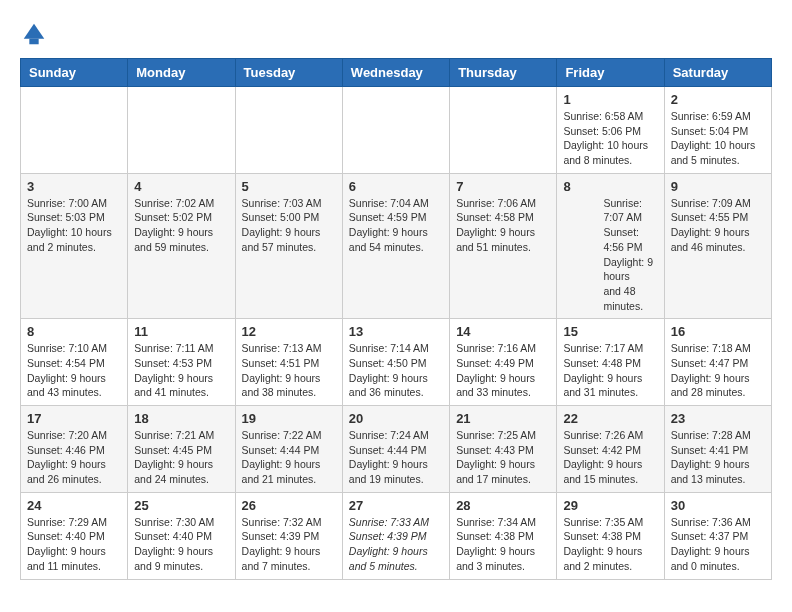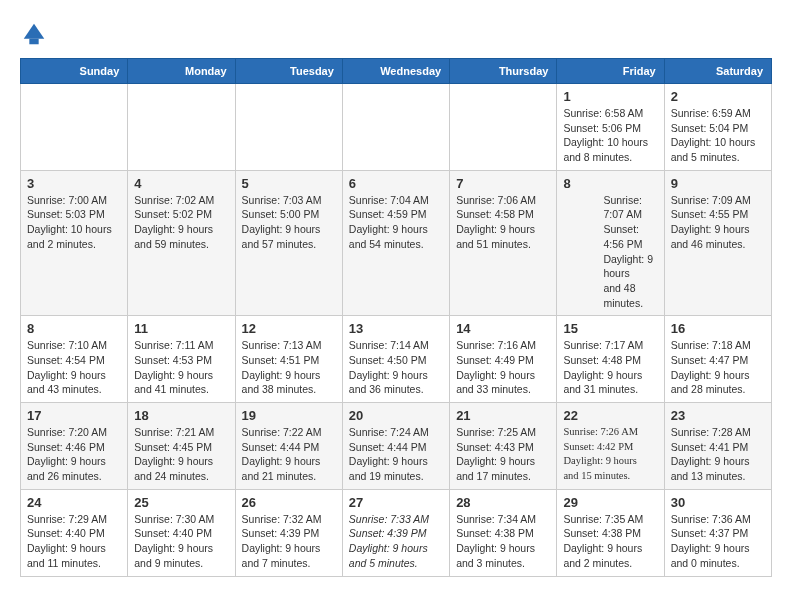--- a/index.html
+++ b/index.html
@@ -45,25 +45,25 @@
       color: #555;
     }
     .calendar {
       width: 100%;
       border-collapse: collapse;
       border: 1px solid #ccc;
     }
     .calendar th {
       background: #2a6db5;
       color: #fff;
-      font-size: 11px;
+      font-size: 13px;
       font-weight: bold;
       padding: 6px 8px;
       border: 1px solid #1a5a9a;
-      text-align: right;
+      text-align: left;
     }
     .calendar td {
       vertical-align: top;
       border: 1px solid #ccc;
       padding: 5px 6px;
       width: 107px;
       min-height: 85px;
       font-size: 10.5px;
       color: #333;
       background: #fff;
@@ -276,21 +276,21 @@
         </td>
         <td>
           <span class="day-number">21</span>
           <div class="day-info" style="white-space: pre-line;">Sunrise: 7:25 AM
 Sunset: 4:43 PM
 Daylight: 9 hours
 and 17 minutes.</div>
         </td>
         <td>
           <span class="day-number">22</span>
-          <div class="day-info" style="white-space: pre-line; font-family: Liberation Serif, serif;">Sunrise: 7:26 AM
+          <div class="day-info" style="white-space: pre-line;">Sunrise: 7:26 AM
 Sunset: 4:42 PM
 Daylight: 9 hours
 and 15 minutes.</div>
         </td>
         <td>
           <span class="day-number">23</span>
           <div class="day-info" style="white-space: pre-line;">Sunrise: 7:28 AM
 Sunset: 4:41 PM
 Daylight: 9 hours
 and 13 minutes.</div>

